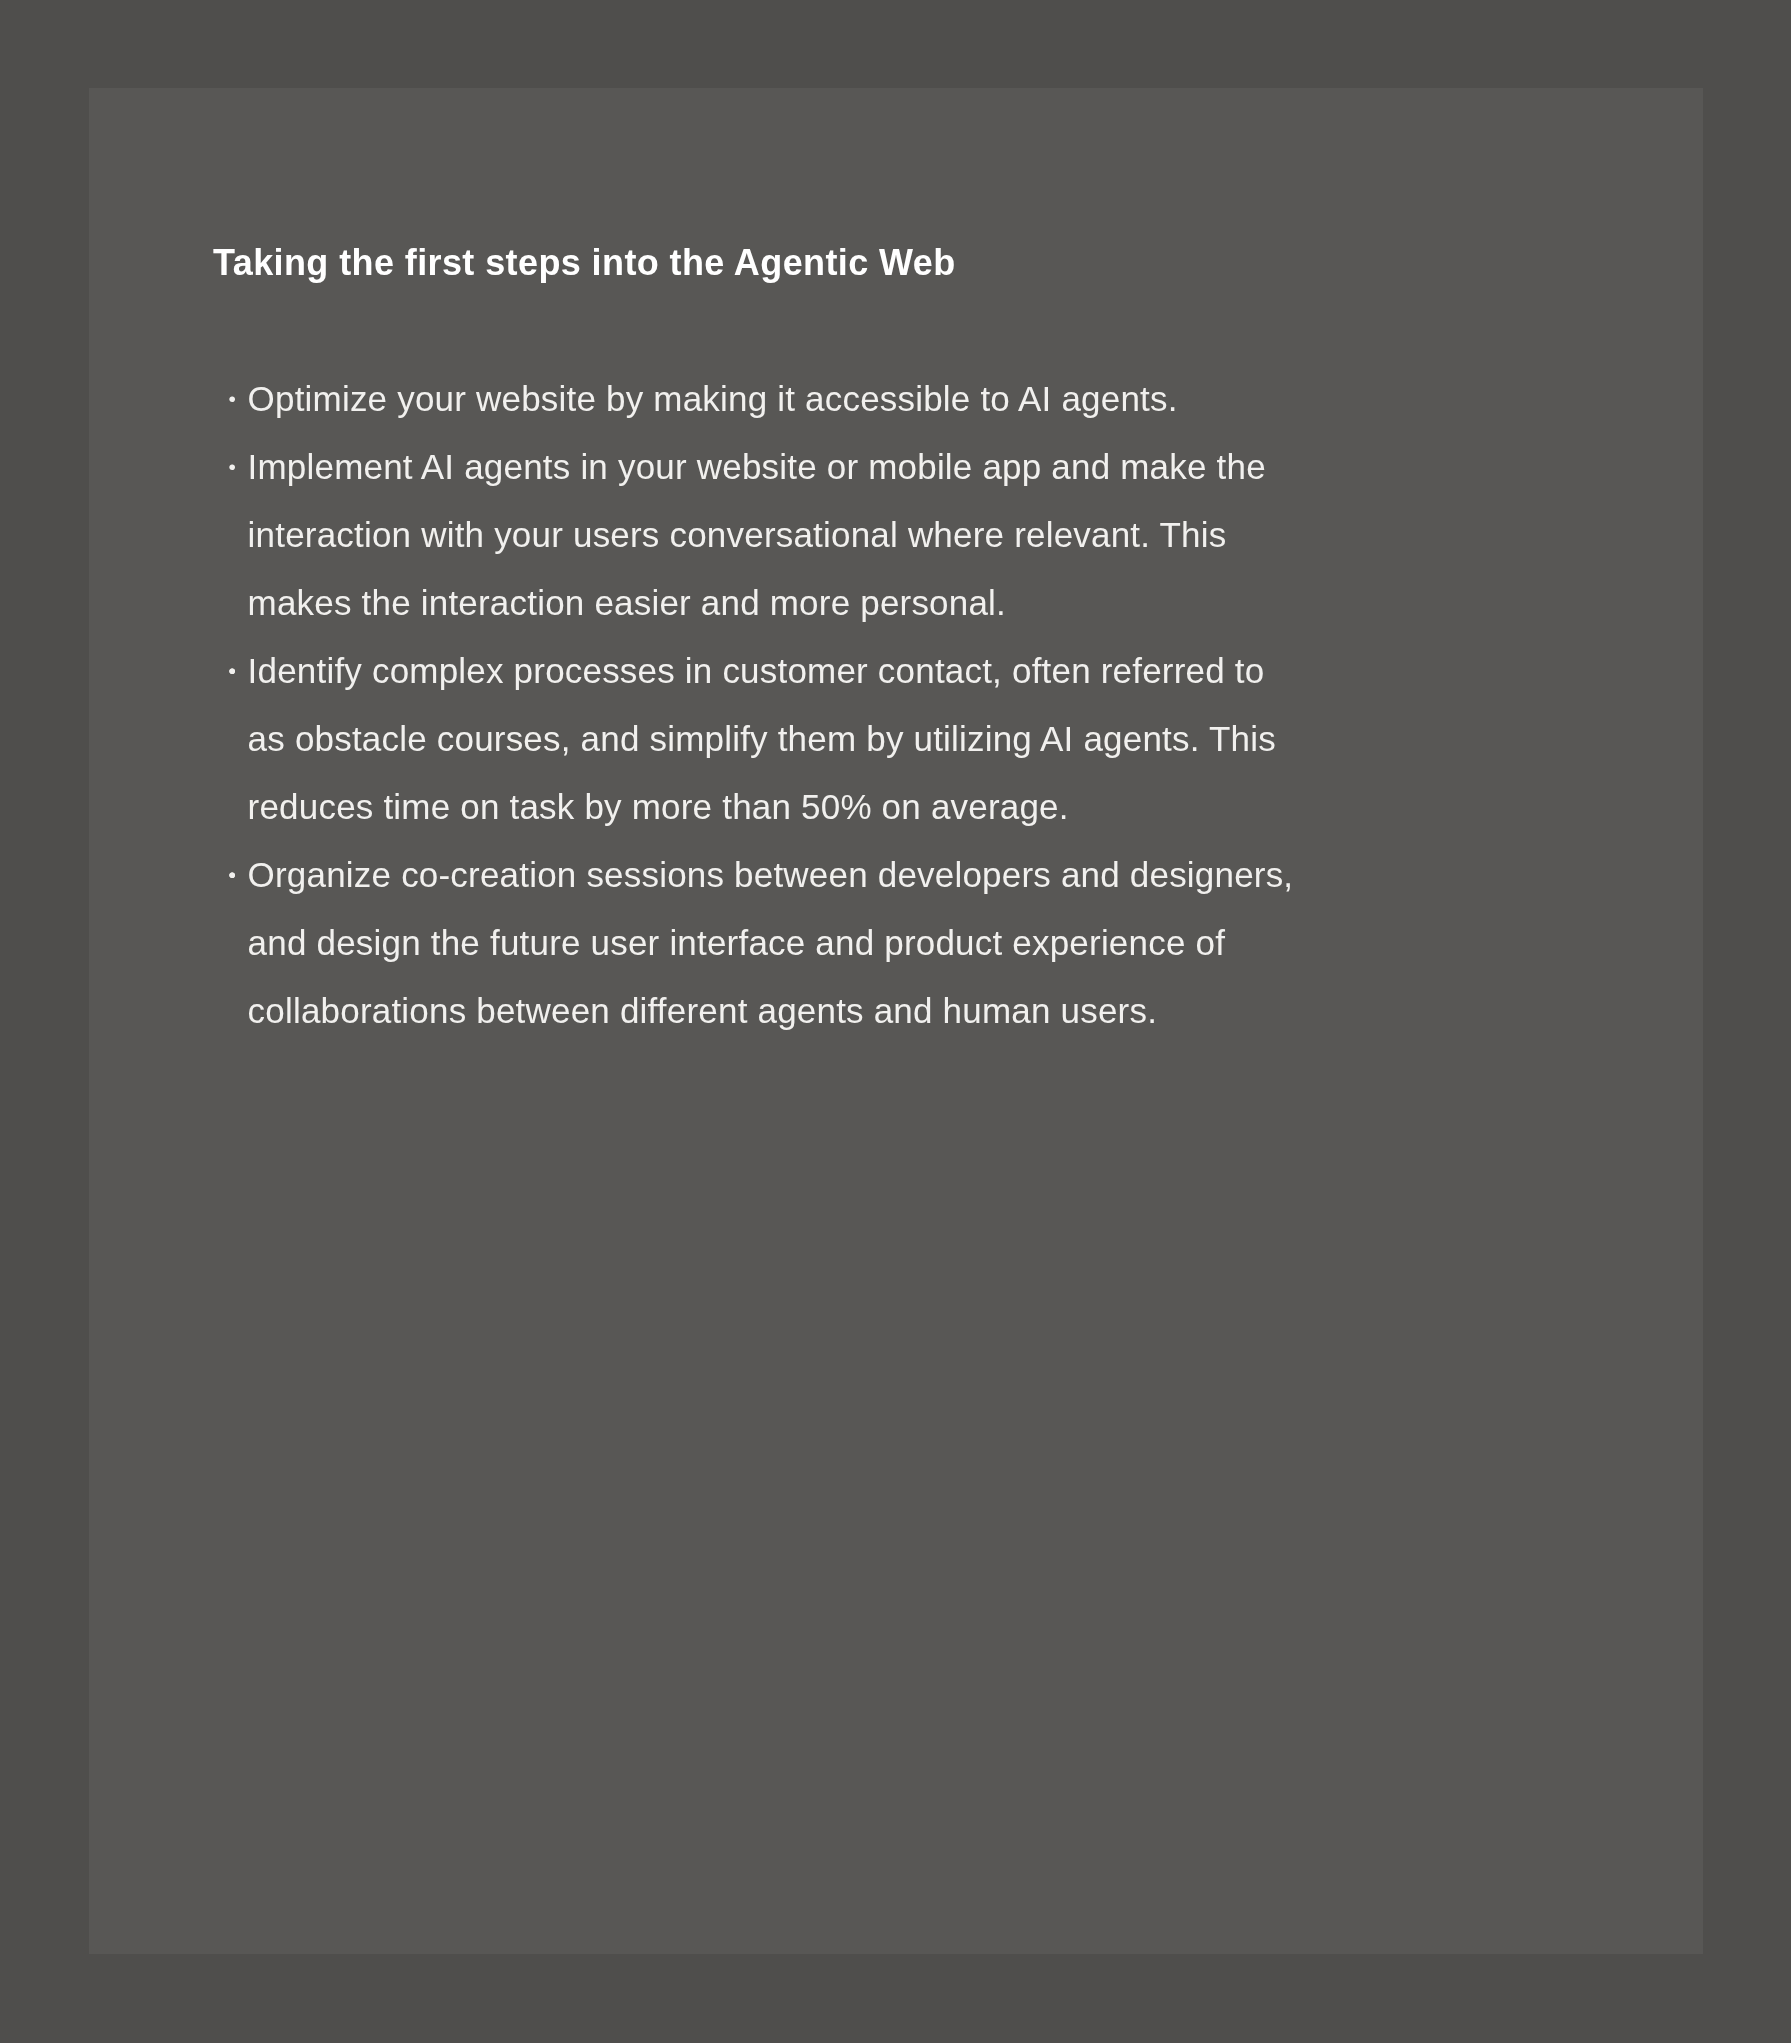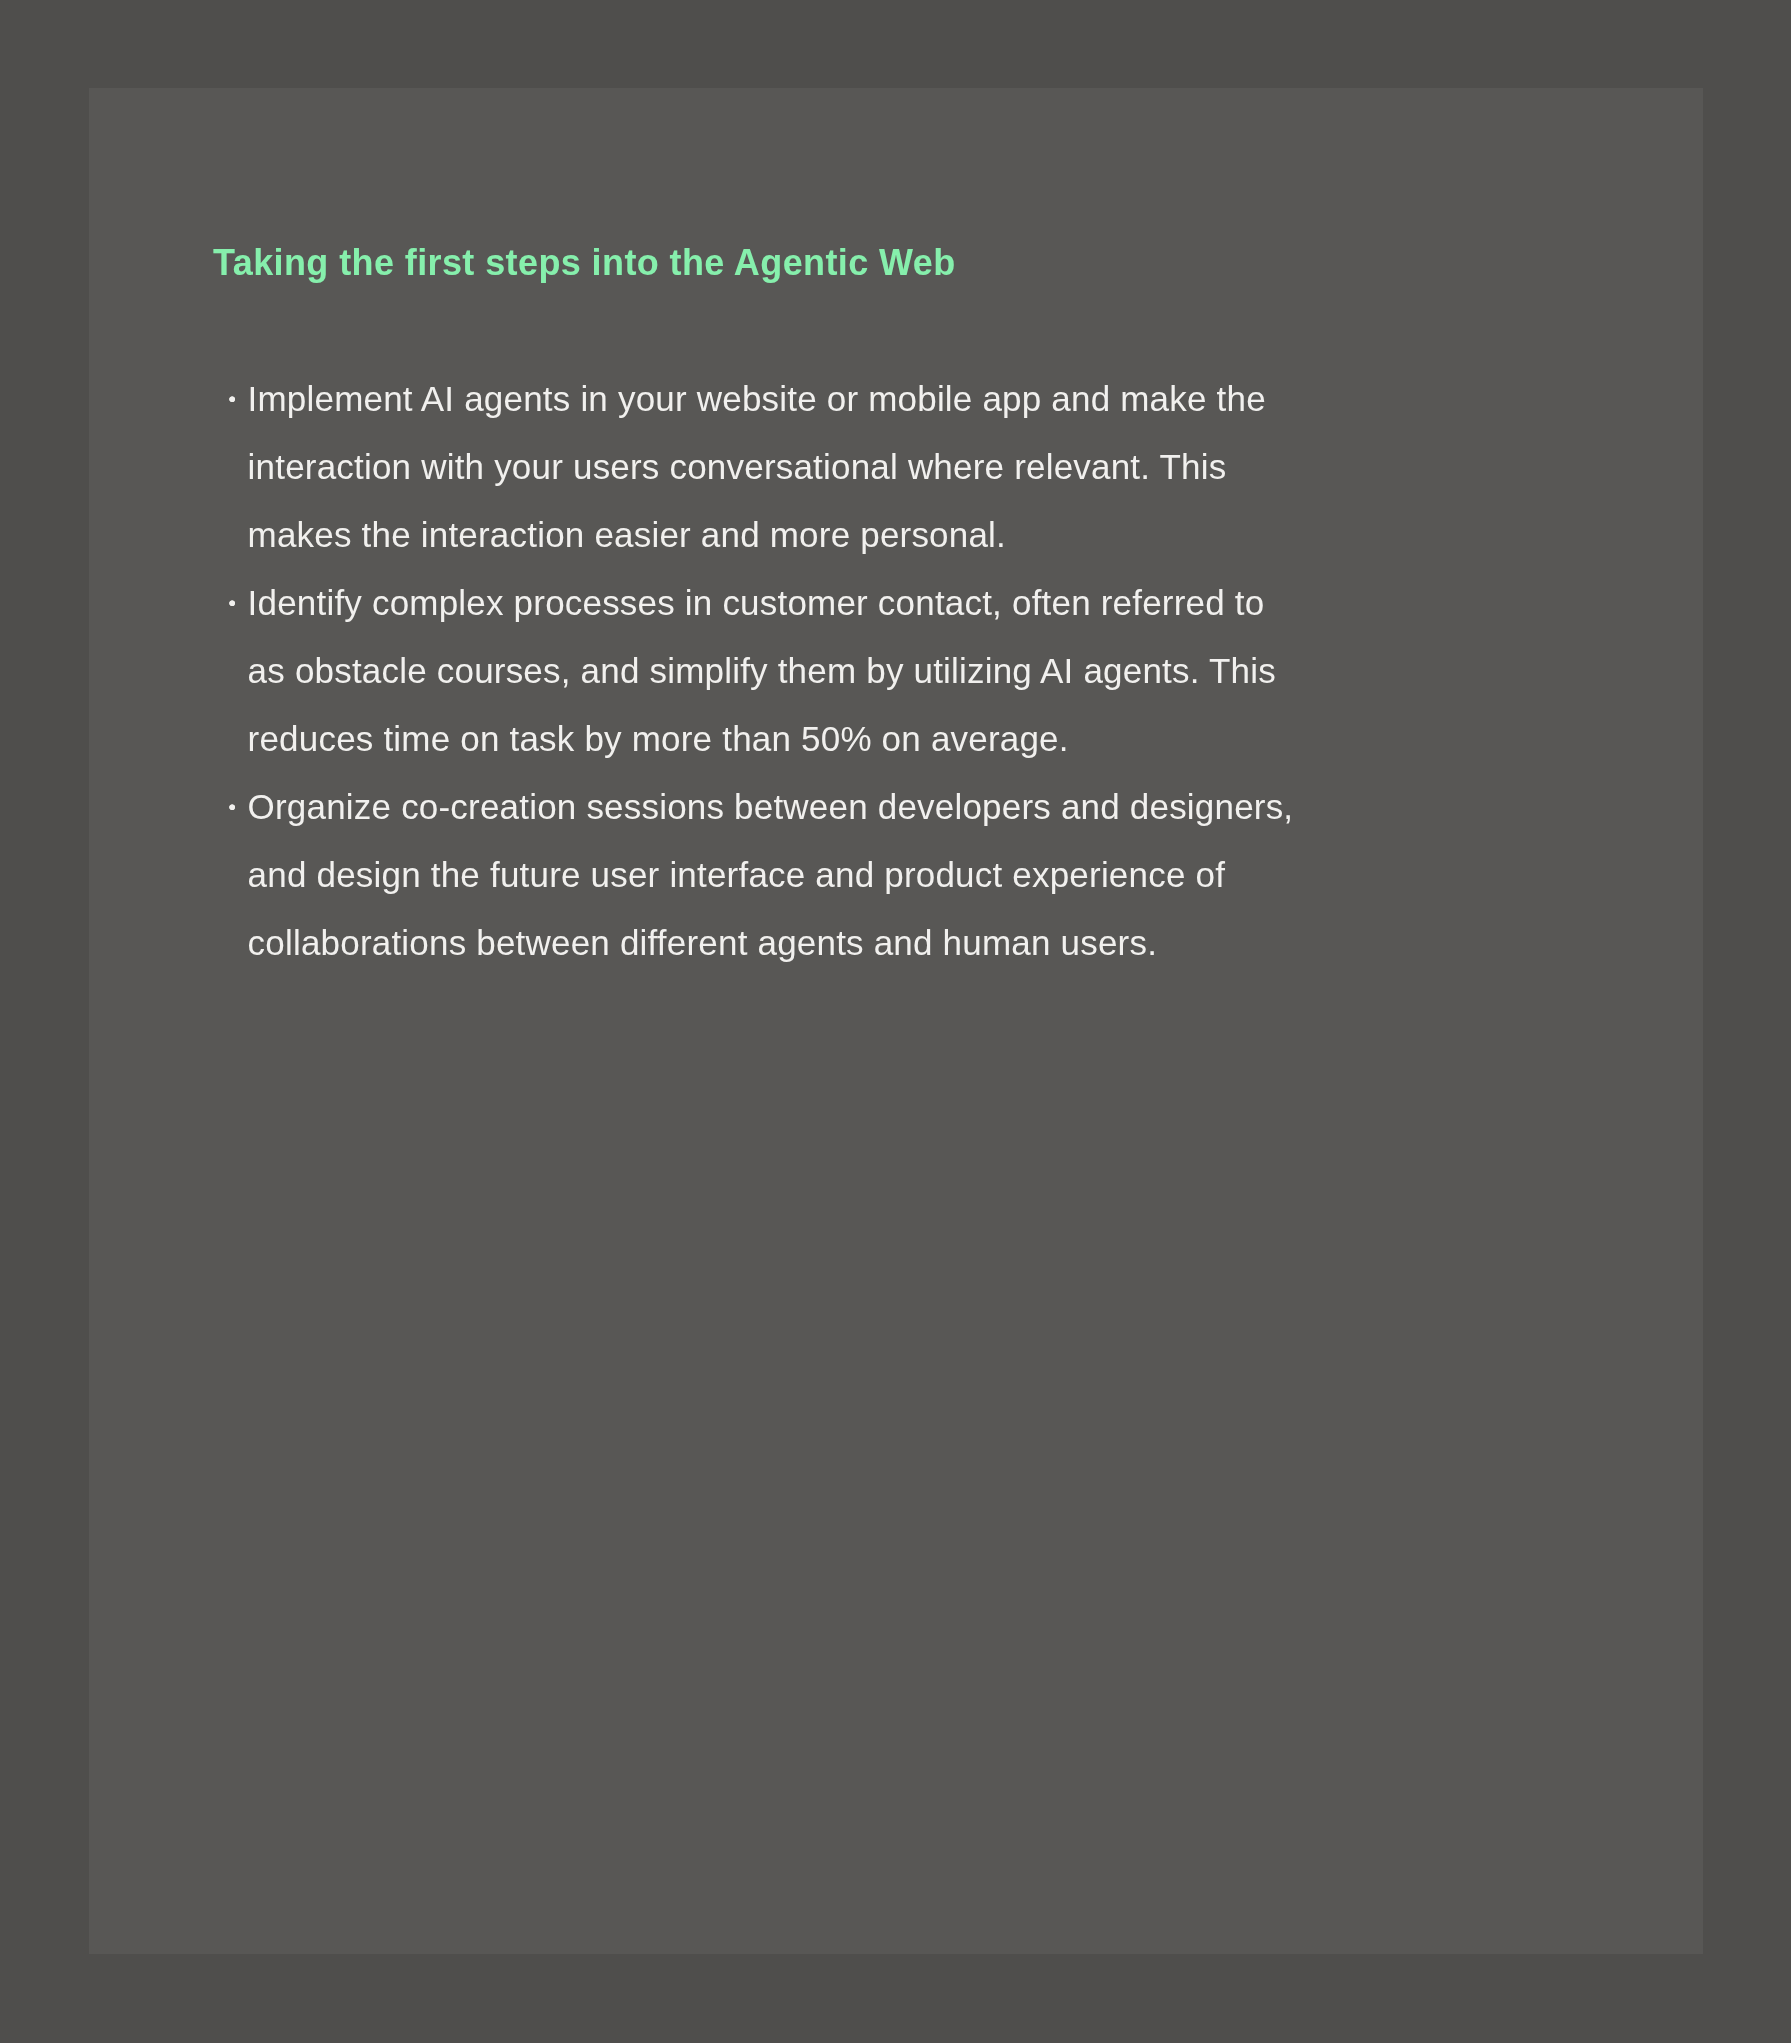--- a/index.html
+++ b/index.html
@@ -25,21 +25,21 @@
     background: #585755;
     box-sizing: border-box;
     padding: 152px 120px 0 124px;
   }
   .title {
     margin: 0;
     font-size: 36px;
     font-weight: bold;
     letter-spacing: 0.4px;
     line-height: 45px;
-    color: #86efac;
+    color: #ffffff;
   }
   .bullets {
     list-style: none;
     margin: 80px 0 0 17px;
     padding: 0;
     width: 1079px;
   }
   .bullets li {
     position: relative;
     padding-left: 17.6px;
@@ -60,20 +60,21 @@
 </style>
 </head>
 <body>
 
 <div class="canvas">
   <div class="panel">
     <h1 class="title">Taking the first steps into the Agentic Web</h1>
     <ul class="bullets">
       <li>
         <span class="marker">•</span>
+        <span>Optimize your website by making it accessible to AI agents.</span>
       </li>
       <li>
         <span class="marker">•</span>
         <span>Implement AI agents in your website or mobile app and make the interaction with your users conversational where relevant. This makes the interaction easier and more personal.</span>
       </li>
       <li>
         <span class="marker">•</span>
       </li>
       <li>
         <span class="marker">•</span>

